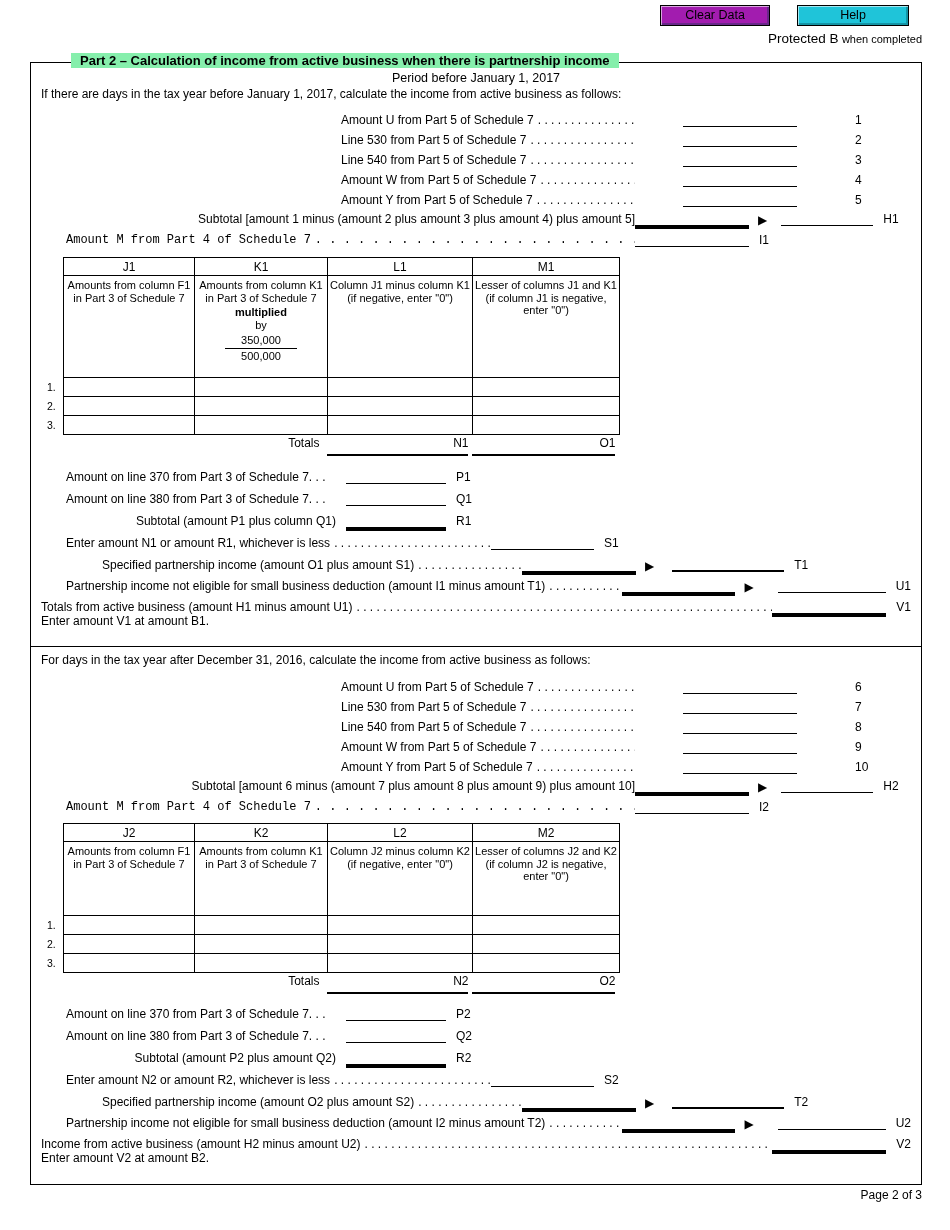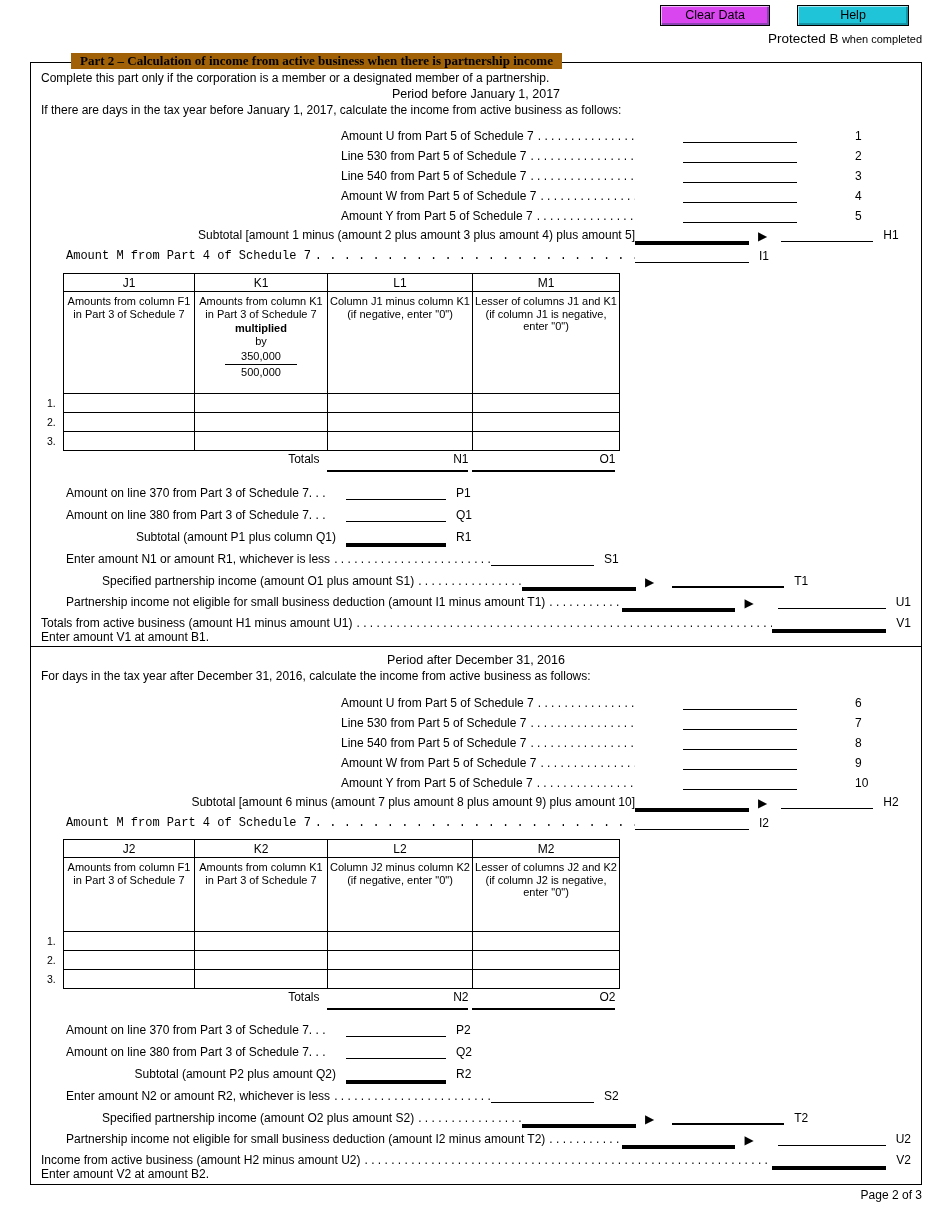--- a/index.html
+++ b/index.html
@@ -16,22 +16,22 @@
   }
   #btn-clear { left:660px; top:5px; width:110px; }
   #btn-help  { left:797px; top:5px; width:112px; }
   .protected { position:absolute; top:31px; right:28px; white-space:nowrap; }
   .protected .pb { font-size:13.5px; }
   .protected .wc { font-size:11px; }
 
   
   .part { position:absolute; left:30px; top:62px; width:892px; height:1123px; border:1.5px solid #000; }
   .part-title {
-    position:absolute; left:40px; top:-10px; background:#a16207; padding:0 9px;
-    font-weight:bold; font-size:13px; white-space:nowrap;font-family:Liberation Serif, serif;
+    position:absolute; left:40px; top:-10px; background:#86efac; padding:0 9px;
+    font-weight:bold; font-size:13px; white-space:nowrap;
   }
 
   .sec { position:relative; padding:8px 10px 0 10px; }
   .sec1 { height:583px; }
   .sec2 { height:538px; border-top:1.5px solid #000; padding-top:6px; }
 
   .intro { height:16px; white-space:nowrap; }
   .period { height:16px; text-align:center; font-size:12.5px; }
   .instr { height:17px; white-space:nowrap; }
 
@@ -105,32 +105,31 @@
   .vrow { height:21px; }
   .vrow .ld { width:747px; }
   .vrow .fld { width:114px; }
   .note { height:14px; white-space:nowrap; }
 
   .pagefoot { position:absolute; top:1188px; right:28px; font-size:12px; }
 </style>
 </head>
 <body>
 
-<div class="btn" id="btn-clear" style="background:#d946ef">Clear Data</div>
+<div class="btn" id="btn-clear" style="background:#a21caf">Clear Data</div>
 <div class="btn" id="btn-help" style="background:#1fc4d9">Help</div>
 <div class="protected">
   <span class="pb">Protected B</span>
   <span class="wc">when completed</span>
 </div>
 
 <div class="part">
   <div class="part-title">Part 2 – Calculation of income from active business when there is partnership income</div>
 
   <div class="sec sec1">
-    <div class="intro">Complete this part only if the corporation is a member or a designated member of a partnership.</div>
     <div class="period">Period before January 1, 2017</div>
     <div class="instr">If there are days in the tax year before January 1, 2017, calculate the income from active business as follows:</div>
 
     <div style="margin-top:3px">
       <div class="row arow">
         <span class="ld">
             <span class="al">Amount U from Part 5 of Schedule 7</span>
             <span class="dots">. . . . . . . . . . . . . . . . . . . .</span>
           </span>
         <span class="fld"></span>
@@ -300,21 +299,20 @@
           <span class="al">Totals from active business (amount H1 minus amount U1)</span>
           <span class="dots">. . . . . . . . . . . . . . . . . . . . . . . . . . . . . . . . . . . . . . . . . . . . . . . . . . . . . . . . . . . . . . . . . . . . . . . .</span>
         </span>
       <span class="fld dbl"></span>
       <span class="code">V1</span>
     </div>
     <div class="note">Enter amount V1 at amount B1.</div>
   </div>
 
   <div class="sec sec2">
-    <div class="period">Period after December 31, 2016</div>
     <div class="instr">For days in the tax year after December 31, 2016, calculate the income from active business as follows:</div>
 
     <div style="margin-top:4px">
       <div class="row arow">
         <span class="ld">
             <span class="al">Amount U from Part 5 of Schedule 7</span>
             <span class="dots">. . . . . . . . . . . . . . . . . . . .</span>
           </span>
         <span class="fld"></span>
         <span class="code">6</span>

